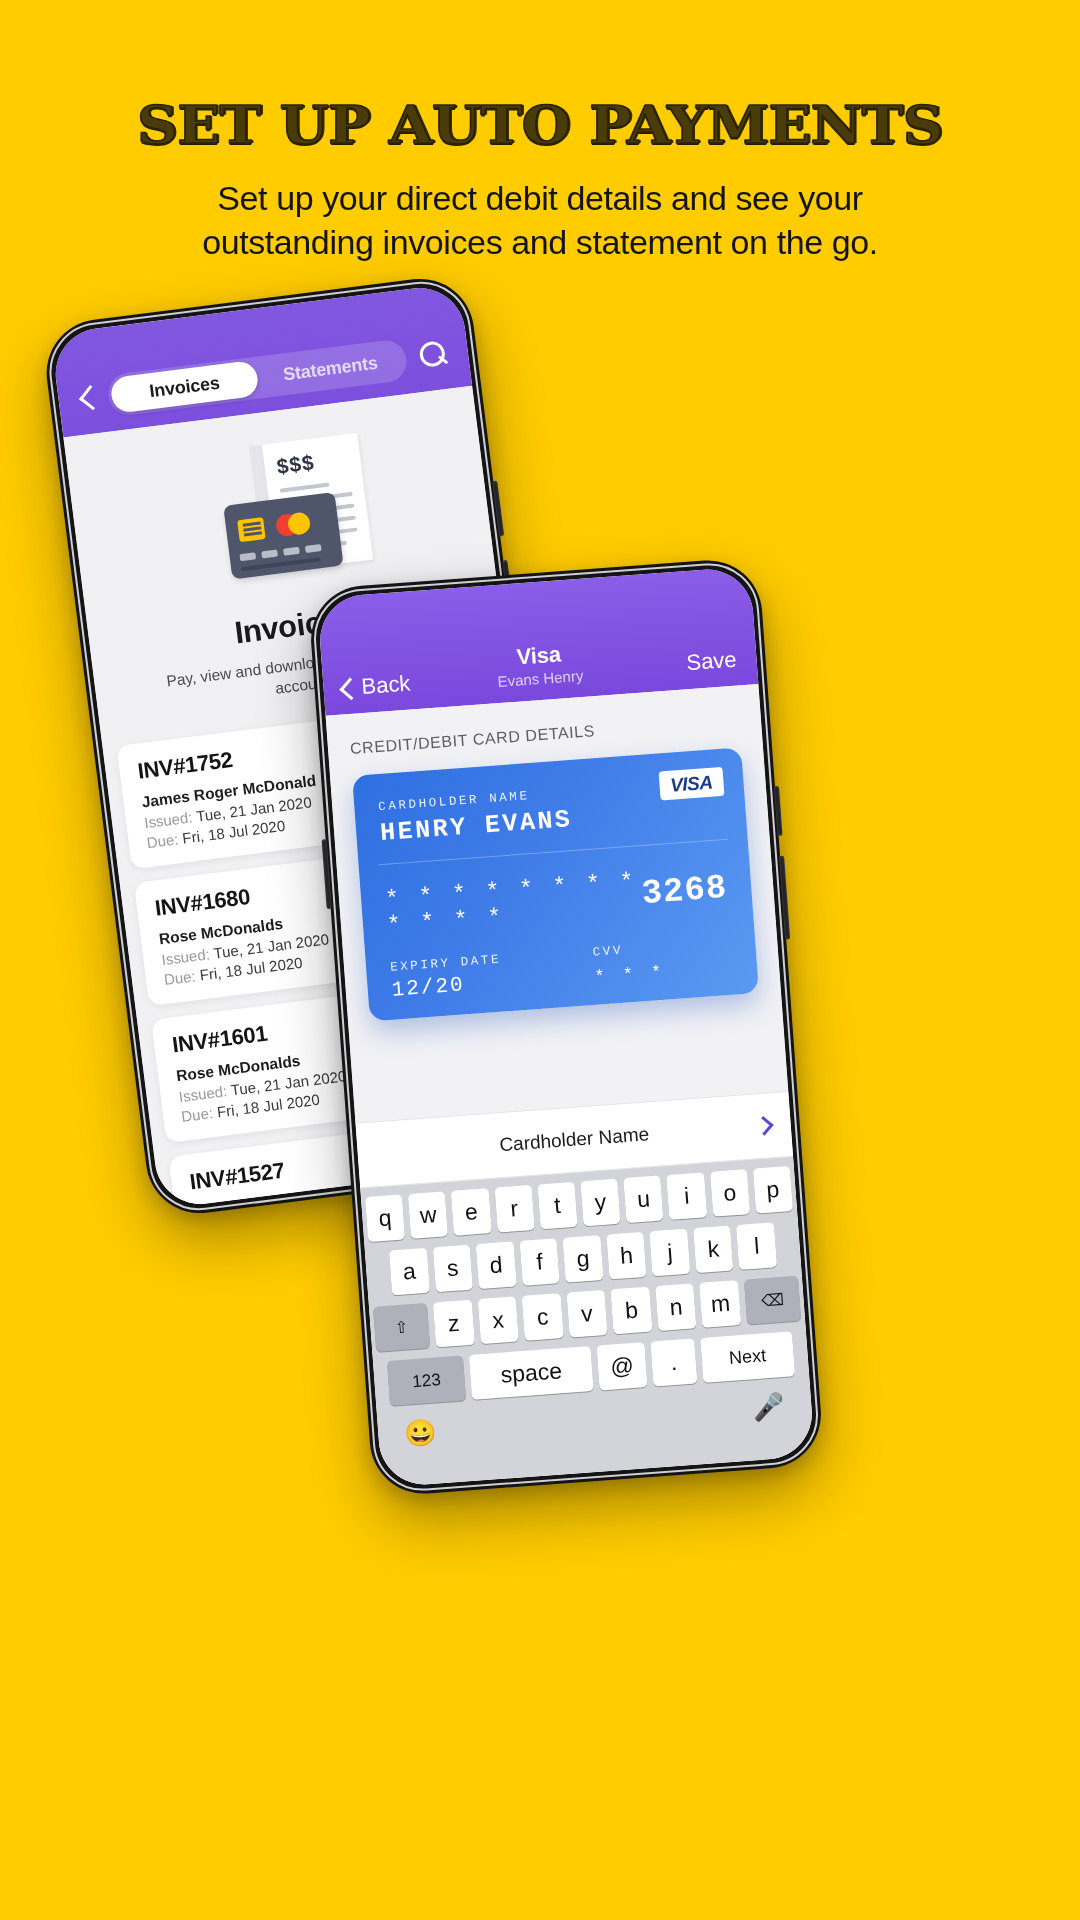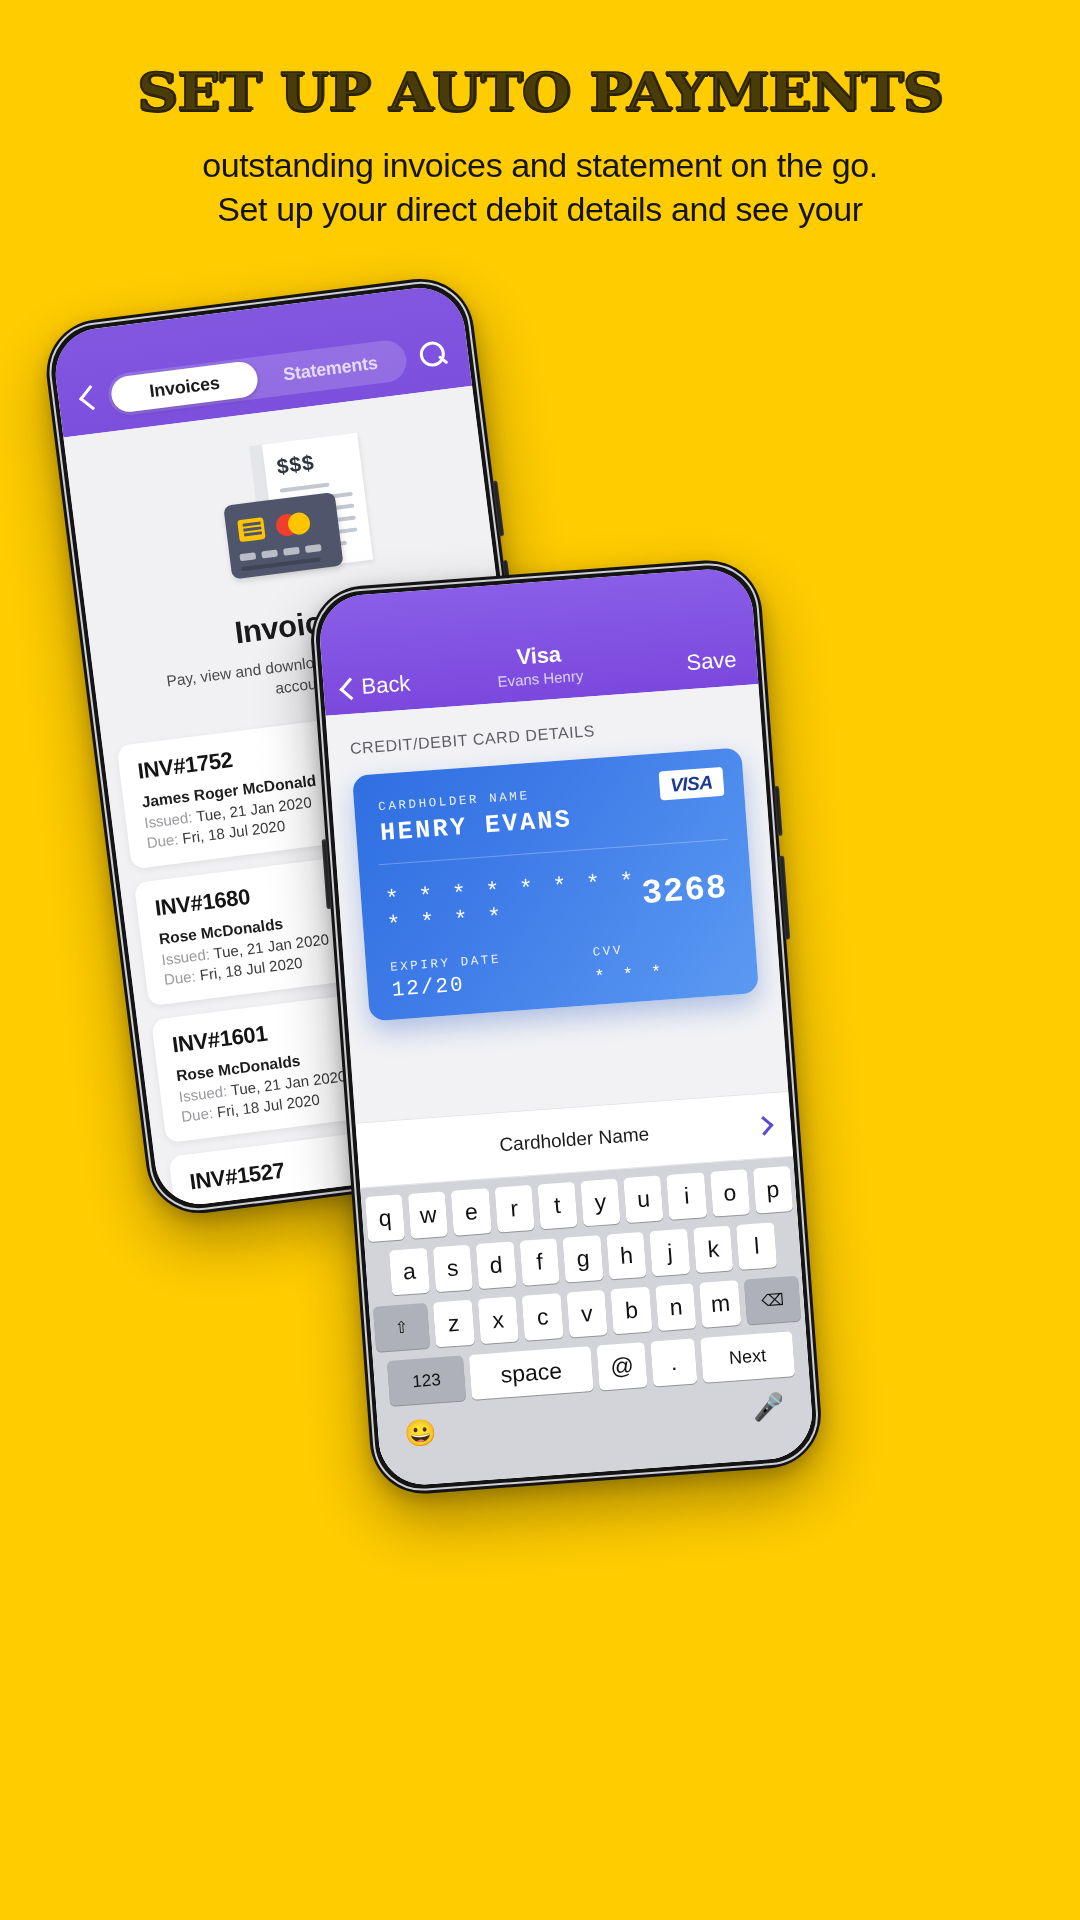--- a/index.html
+++ b/index.html
@@ -16,21 +16,21 @@
   #stage {
     position: absolute;
     inset: 0;
     background: #FFCC00;
     overflow: hidden;
   }
 
   
   .header-block {
     position: absolute;
-    top: 60px;
+    top: 93px;
     left: 0;
     width: 1080px;
     text-align: center;
   }
   .promo-title {
     font-family: "DejaVu Serif", serif;
     font-size: 53px;
     font-weight: 700;
     letter-spacing: -0.5px;
     color: #4a3c09;
@@ -443,22 +443,22 @@
   }
 </style>
 </head>
 <body>
 
 <div id="stage">
 
   <div class="header-block">
     <div class="promo-title">SET UP AUTO PAYMENTS</div>
     <div class="promo-sub">
+      <div>Set up your direct debit details and see your</div>
       <div>outstanding invoices and statement on the go.</div>
-      <div>Set up your direct debit details and see your</div>
     </div>
   </div>
 
   <div class="phone" id="phoneA">
     <div class="side-btn a1"></div>
     <div class="side-btn a2"></div>
     <div class="screen">
 
       <div class="navA">
         <div class="back-chevron"></div>

